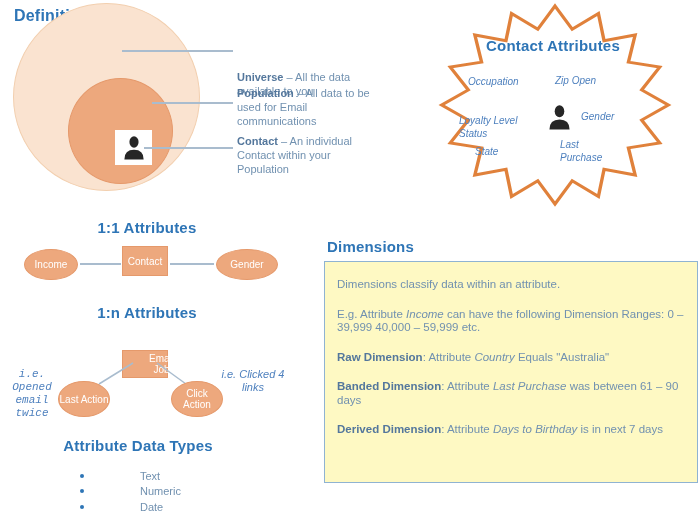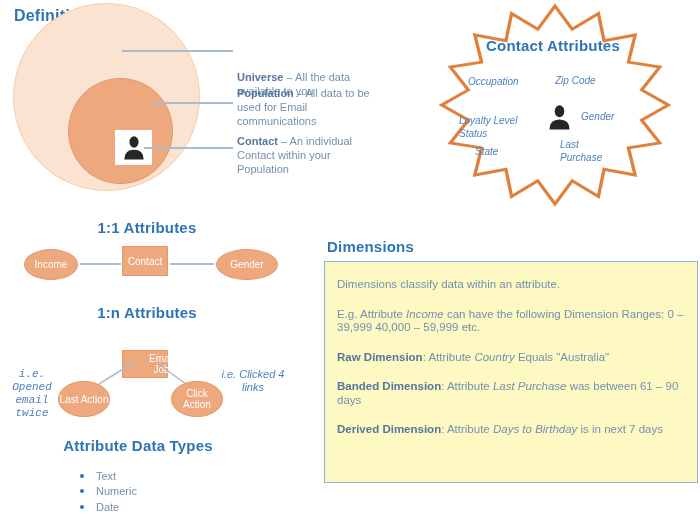--- a/index.html
+++ b/index.html
@@ -26,21 +26,21 @@
   .conn{background:var(--line-blue);height:1.5px;}
   .def-item{font-size:11px;line-height:14px;color:var(--body-blue);}
   .run-b{font-weight:700;color:var(--bold-blue);}
   .run-i{font-style:italic;}
   .star-label{font-style:italic;color:var(--label-blue);font-size:10px;line-height:13px;text-align:left;}
   .shape{background:var(--orange-fill);border:1px solid var(--orange-border);color:#fff;
          display:flex;align-items:center;justify-content:center;font-size:10px;line-height:11px;text-align:center;}
   .note{font-style:italic;color:var(--label-blue);font-size:11px;line-height:13px;text-align:center;}
   .dim-box{border:1.5px solid var(--box-border);background:#fef9c3;padding:16px 10px 0 12px;}
   .dim-p{font-size:11.5px;line-height:13.5px;color:var(--body-blue);margin-bottom:16px;}
-  .bullet-row{display:flex;align-items:center;height:15.5px;}
+  .bullet-row{display:flex;align-items:center;height:15.5px;gap:44px;}
   .bullet-dot{width:4px;height:4px;border-radius:50%;background:var(--heading-blue);margin-left:80px;margin-right:12px;flex:none;}
   .bullet-label{font-size:11px;color:var(--body-blue);}
   .person{display:flex;align-items:center;justify-content:center;}
 </style>
 </head>
 <body>
 
 <div id="canvas">
 
   <div class="abs sec-title" style="left:14px;top:7px;font-size:16px;">Definitions</div>
@@ -60,21 +60,21 @@
 
   <div class="abs def-item" style="left:237px;top:42px;width:150px;margin-top:28px;"><span class="run-b">Universe</span><span> – All the data available to you</span></div>
   <div class="abs def-item" style="left:237px;top:86px;width:148px;"><span class="run-b">Population</span><span> – All data to be used for Email communications</span></div>
   <div class="abs def-item" style="left:237px;top:134px;width:148px;"><span class="run-b">Contact</span><span> – An individual Contact within your Population</span></div>
 
   <svg class="abs" style="left:436px;top:1px;" width="238" height="208" viewBox="-5 -5 210 210" preserveAspectRatio="none">
     <polygon fill="#fff" stroke="var(--star-border)" stroke-width="3" stroke-linejoin="miter" points="100,0 115.2,23.5 138.3,7.6 143.3,35.2 170.7,29.3 164.8,56.7 192.4,61.7 176.5,84.8 200,100 176.5,115.2 192.4,138.3 164.8,143.3 170.7,170.7 143.3,164.8 138.3,192.4 115.2,176.5 100,200 84.8,176.5 61.7,192.4 56.7,164.8 29.3,170.7 35.2,143.3 7.6,138.3 23.5,115.2 0,100 23.5,84.8 7.6,61.7 35.2,56.7 29.3,29.3 56.7,35.2 61.7,7.6 84.8,23.5"></polygon>
   </svg>
   <div class="abs sec-title center" style="left:463px;top:37px;width:180px;">Contact Attributes</div>
   <div class="abs star-label" style="left:468px;top:75px;width:80px;">Occupation</div>
-  <div class="abs star-label" style="left:555px;top:74px;width:80px;">Zip Code</div>
+  <div class="abs star-label" style="left:555px;top:74px;width:80px;">Zip Open</div>
   <div class="abs star-label" style="left:459px;top:105px;width:80px;margin-top:9px;">Loyalty Level Status</div>
   <div class="abs star-label" style="left:581px;top:110px;width:80px;">Gender</div>
   <div class="abs star-label" style="left:475px;top:145px;width:80px;">State</div>
   <div class="abs star-label" style="left:560px;top:138px;width:56px;">Last Purchase</div>
   <div class="abs person" style="left:547px;top:101px;width:24px;height:32px;">
     <svg width="23" height="30" viewBox="0 0 24 28">
       <ellipse cx="12" cy="8" rx="5" ry="6.3" fill="var(--icon-black)"></ellipse>
       <path d="M1.5 27 Q1.5 16.5 12 16.5 Q22.5 16.5 22.5 27 Z" fill="var(--icon-black)"></path>
     </svg>
   </div>

